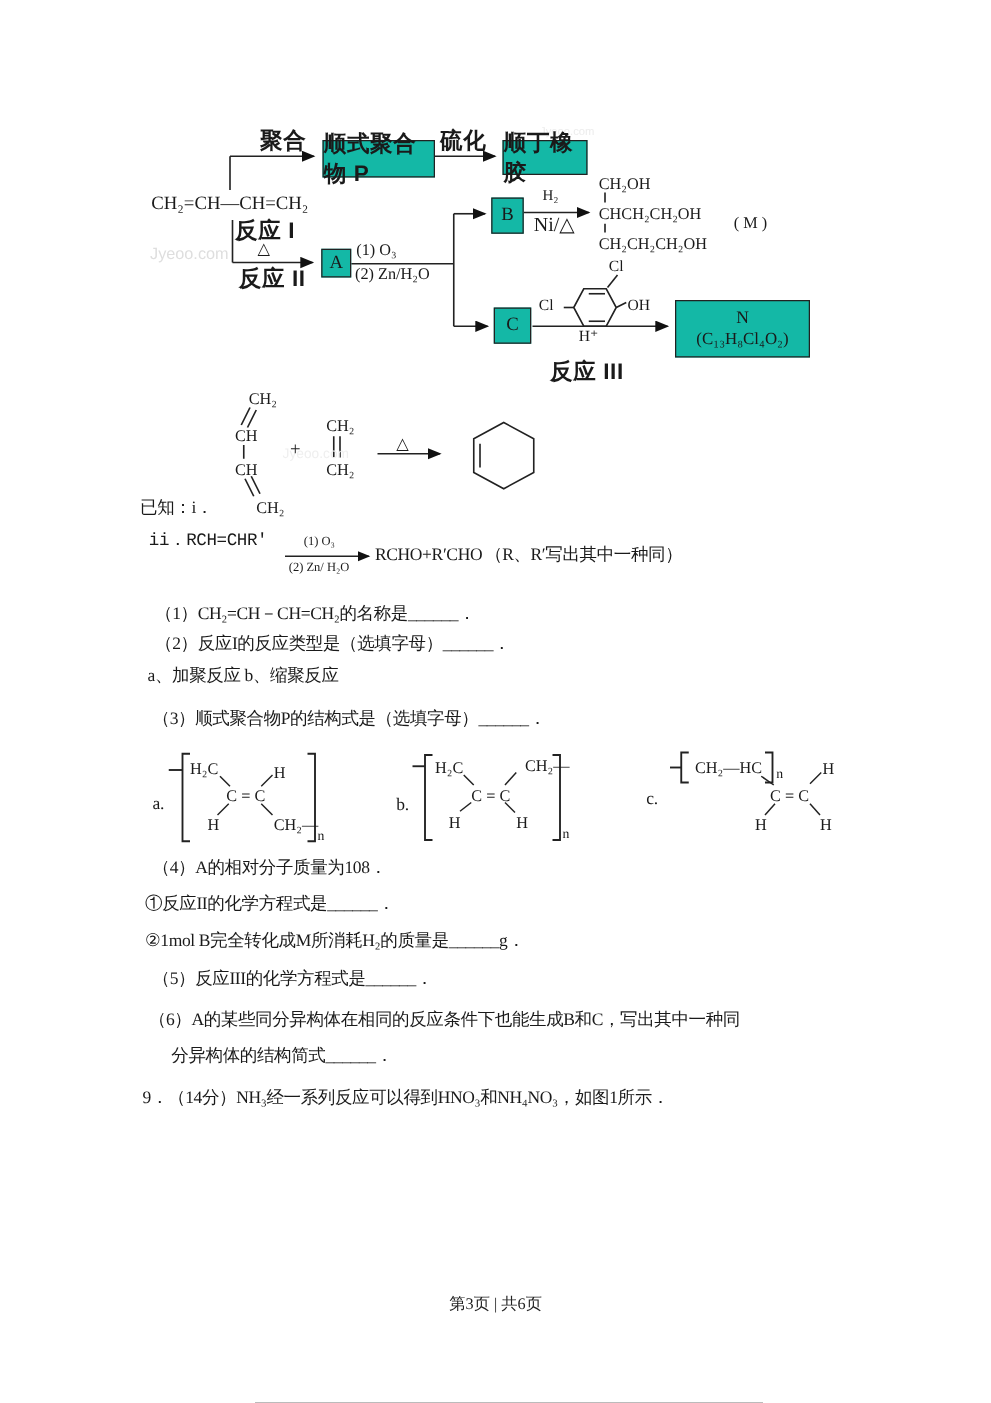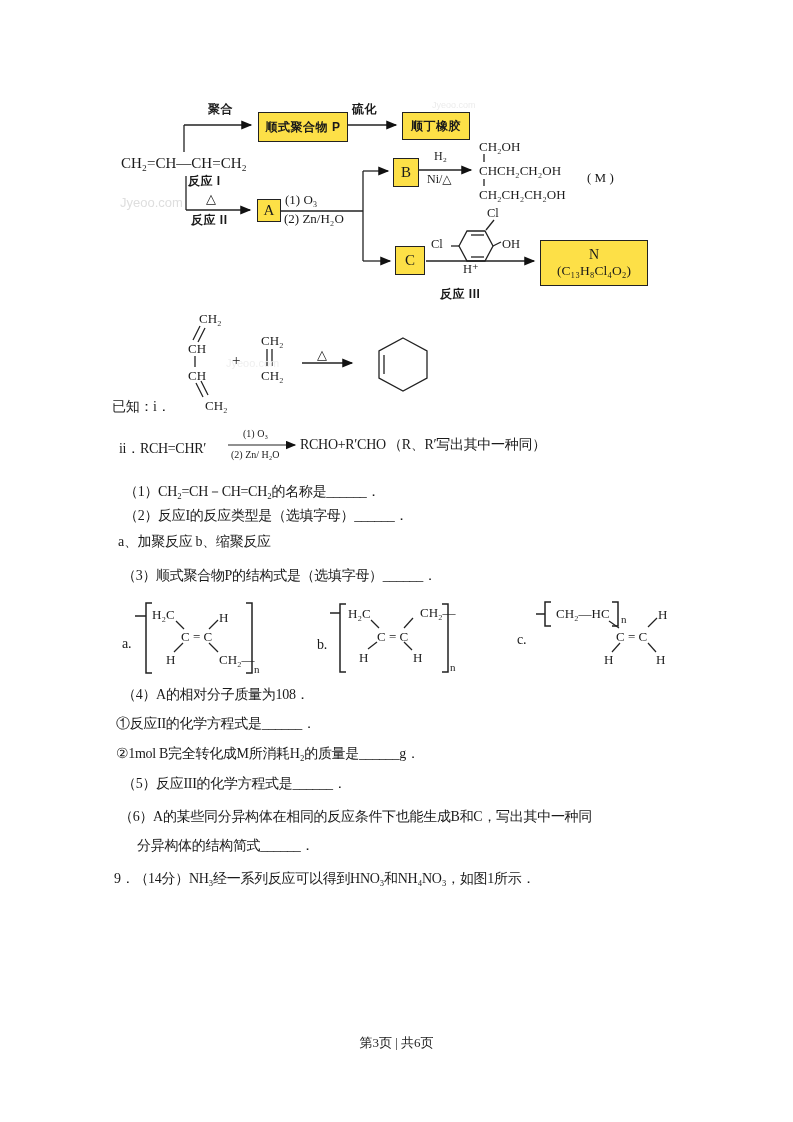--- a/index.html
+++ b/index.html
@@ -1,22 +1,22 @@
 <!DOCTYPE html>
 <html><head>
 <meta charset="utf-8">
 <style>
   html,body{margin:0;padding:0;background:#888;}
   .page{position:relative;width:793px;height:1122px;background:#ffffff;margin:0 auto;
         font-family:"Liberation Serif","DejaVu Serif",serif;color:#1a1a1a;overflow:hidden;}
   .abs{position:absolute;white-space:nowrap;line-height:1;}
   .cn{font-size:14px;letter-spacing:-0.3px;}
   .frm{font-size:13px;}
-  .lbl{font-family:"Liberation Sans","DejaVu Sans",sans-serif;font-weight:bold;font-size:12px;letter-spacing:0.5px;}
-  .box{position:absolute;border:1.4px solid #222;display:flex;align-items:center;justify-content:center;box-sizing:border-box;background:#fde047;}
+  .lbl{font-family:"Liberation Sans","DejaVu Sans",sans-serif;font-weight:bold;font-size:18px;letter-spacing:0.5px;}
+  .box{position:absolute;border:1.4px solid #222;display:flex;align-items:center;justify-content:center;box-sizing:border-box;background:#14b8a6;}
   .wm{color:#dedede;font-family:"Liberation Sans","DejaVu Sans",sans-serif;}
   svg.layer{position:absolute;left:0;top:0;pointer-events:none;}
   .small{font-size:10px;}
   .sub-n{font-size:11px;}
   .footer{position:absolute;left:0;top:1034px;width:100%;text-align:center;font-size:13px;color:#222;}
 </style>
 </head>
 <body>
 
 <div class="page">
@@ -120,21 +120,21 @@
     <div class="abs lbl" style="left:352px;top:103px;">硫化</div>
     <div class="box lbl" style="left:402px;top:112px;width:68px;height:28px;">顺丁橡胶</div>
     <div class="abs" style="left:121px;top:156px;font-size:15px;">CH₂=CH—CH=CH₂</div>
     <div class="abs frm" style="left:206px;top:192px;">△</div>
     <div class="abs lbl" style="left:191px;top:214px;">反应 II</div>
     <div class="box" style="left:257px;top:199px;width:24px;height:23px;font-size:15px;">A</div>
     <div class="abs frm" style="left:285px;top:193px;">(1) O₃</div>
     <div class="abs frm" style="left:284px;top:212px;">(2) Zn/H₂O</div>
     <div class="box" style="left:393px;top:158px;width:26px;height:29px;font-size:15px;">B</div>
     <div class="abs" style="left:434px;top:150px;font-size:12px;">H₂</div>
-    <div class="abs" style="left:427px;top:173px;font-size:12px;">Ni/△</div>
+    <div class="abs" style="left:427px;top:173px;font-size:16px;">Ni/△</div>
     <div class="abs frm" style="left:479px;top:140px;">CH₂OH</div>
     <div class="abs frm" style="left:479px;top:164px;">CHCH₂CH₂OH</div>
     <div class="abs frm" style="left:479px;top:188px;">CH₂CH₂CH₂OH</div>
     <div class="abs frm" style="left:587px;top:171px;">( M )</div>
     <div class="abs" style="left:487px;top:207px;font-size:12.5px;">Cl</div>
     <div class="abs" style="left:431px;top:238px;font-size:12.5px;">Cl</div>
     <div class="abs" style="left:502px;top:238px;font-size:12.5px;">OH</div>
     <div class="box" style="left:395px;top:246px;width:30px;height:29px;font-size:15px;">C</div>
     <div class="abs" style="left:463px;top:263px;font-size:12.5px;">H⁺</div>
     <div class="box" style="left:540px;top:240px;width:108px;height:46px;flex-direction:column;">
@@ -150,21 +150,21 @@
     <div class="abs frm" style="left:188px;top:342px;">CH</div>
     <div class="abs frm" style="left:188px;top:369px;">CH</div>
     <div class="abs frm" style="left:205px;top:399px;">CH₂</div>
     <div class="abs" style="left:232px;top:353px;font-size:15px;">+</div>
     <div class="abs frm" style="left:261px;top:334px;">CH₂</div>
     <div class="abs frm" style="left:261px;top:369px;">CH₂</div>
     <div class="abs frm" style="left:317px;top:348px;">△</div>
   </div>
 
   <div>
-    <div class="abs cn" style="left:119px;top:442px;">ii．RCH=CHR′</div>
+    <div class="abs cn" style="left:119px;top:426px;font-family:Liberation Mono, monospace;">ii．RCH=CHR′</div>
     <div class="abs small" style="left:243px;top:429px;">(1) O₃</div>
     <div class="abs small" style="left:231px;top:450px;">(2) Zn/ H₂O</div>
     <div class="abs cn" style="left:300px;top:438px;text-align:center;">RCHO+R′CHO</div>
     <div class="abs cn" style="left:388px;top:438px;">（R、R′写出其中一种同）</div>
   </div>
 
   <div>
     <div class="abs cn" style="left:124px;top:457px;margin-top:28px;">（1）CH₂=CH－CH=CH₂的名称是______．</div>
     <div class="abs cn" style="left:124px;top:509px;">（2）反应I的反应类型是（选填字母）______．</div>
     <div class="abs cn" style="left:118px;top:535px;">a、加聚反应  b、缩聚反应</div>

